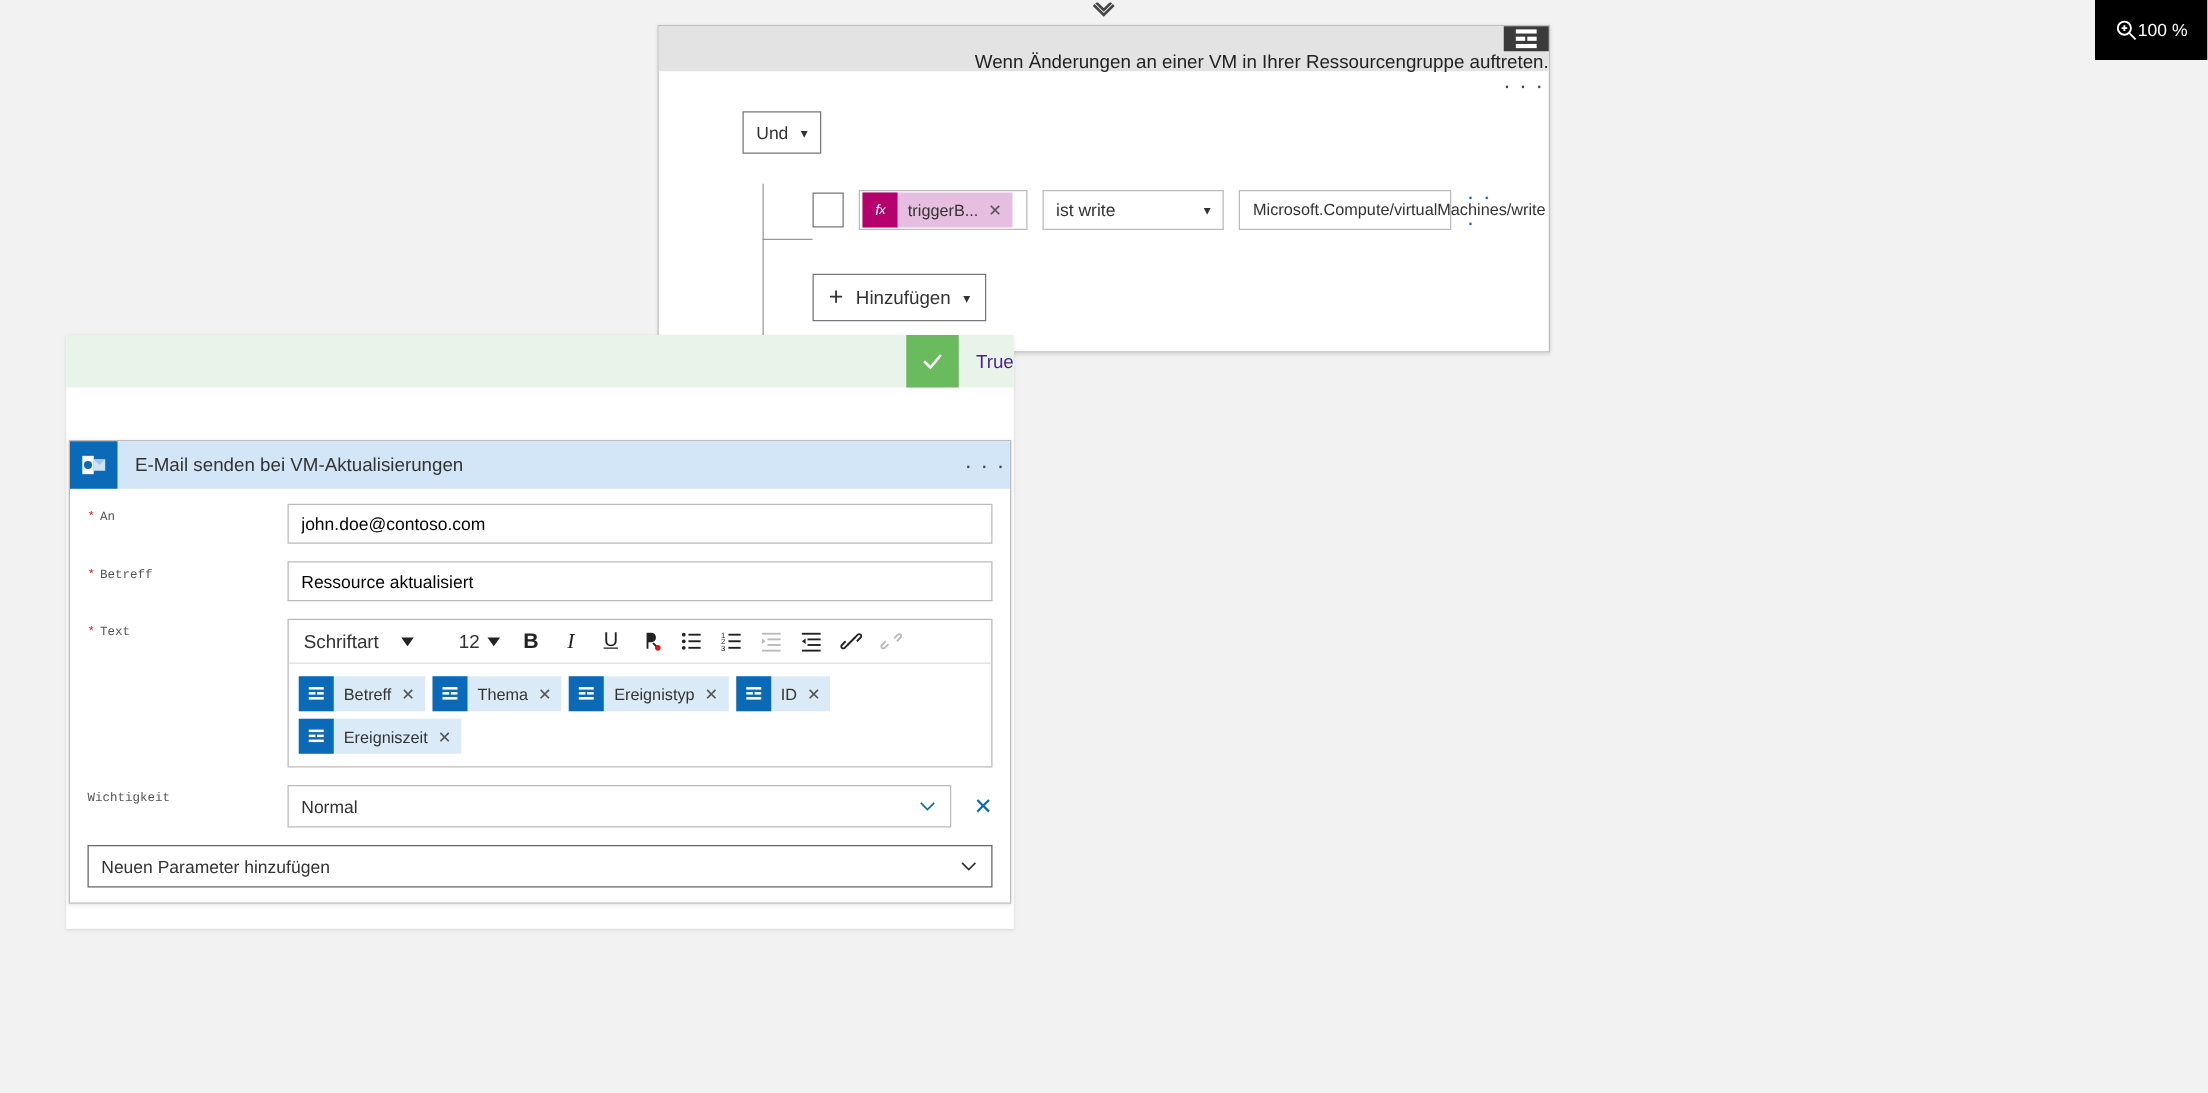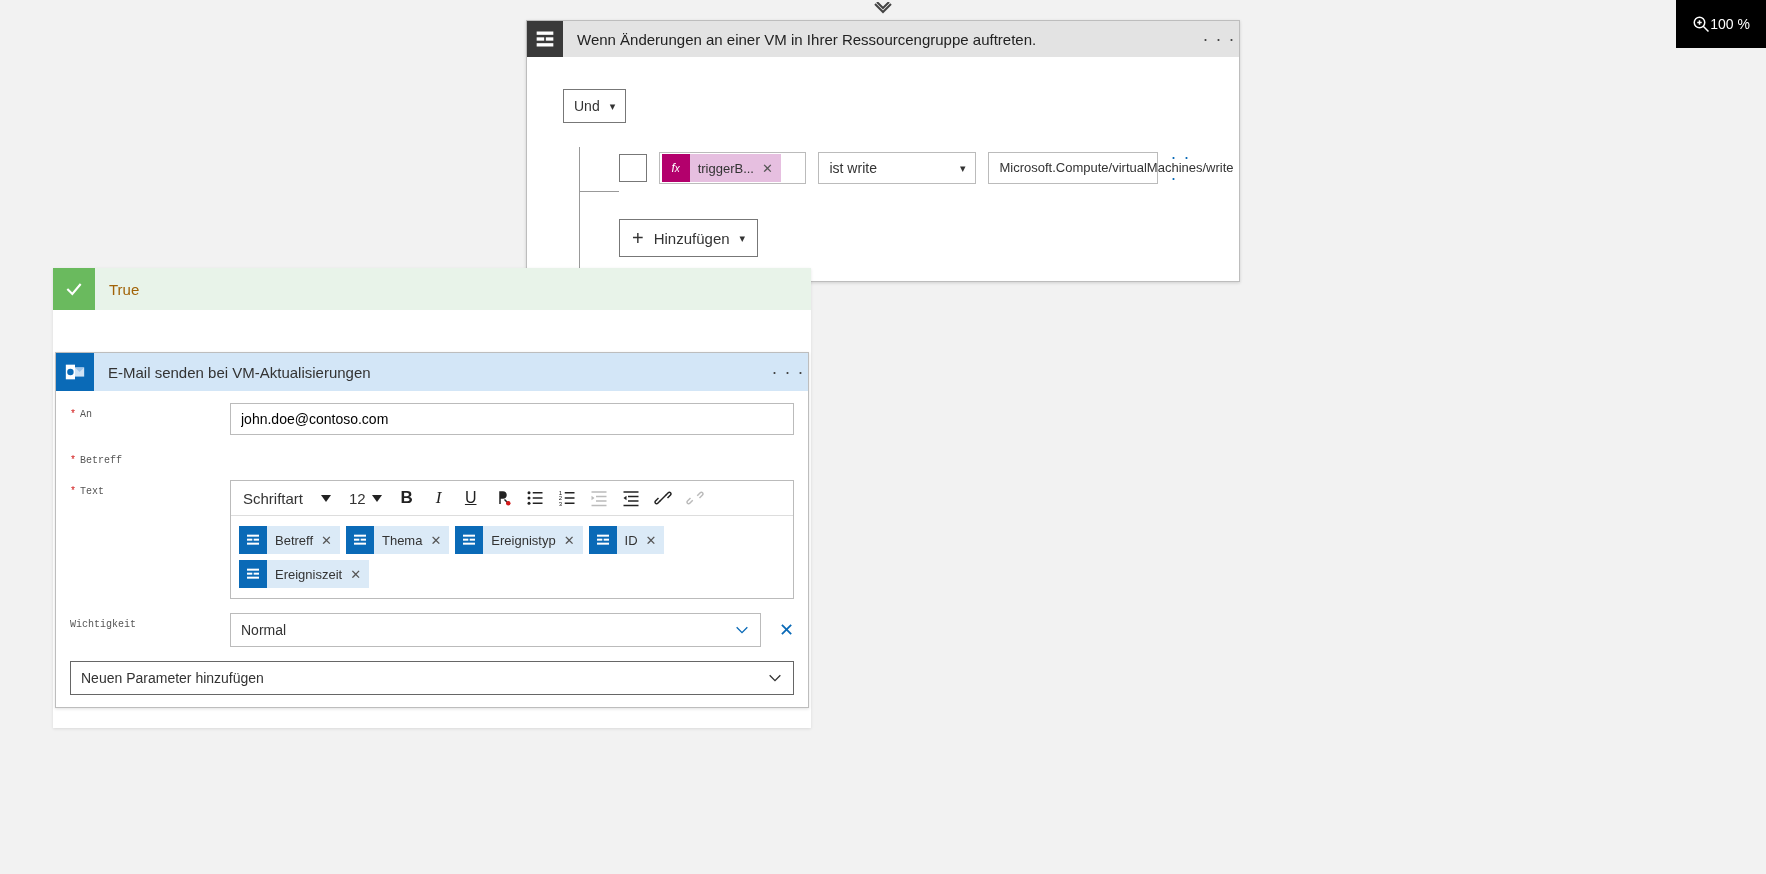--- a/index.html
+++ b/index.html
@@ -43,23 +43,24 @@
     top: 20px;
     left: 50%;
     transform: translateX(-50%);
     width: 714px;
     background: #fff;
     border: 1px solid #bdbdbd;
     box-shadow: 0 1px 3px rgba(0,0,0,0.15);
   }
   .trigger-header {
     display: flex;
-    align-items: center;
+    align-items: flex-end;
     background: #e3e3e3;
     height: 36px;
+    flex-direction: column;
   }
   .trigger-icon {
     width: 36px; height: 36px;
     background: #3a3a3a;
     display: flex; align-items: center; justify-content: center;
   }
   .trigger-title {
     flex: 1;
     padding-left: 14px;
     font-size: 15px;
@@ -69,20 +70,21 @@
     width: 40px;
     text-align: center;
     cursor: pointer;
     color: #444;
     font-size: 18px;
     letter-spacing: 1px;
   }
 
   .trigger-body {
     padding: 32px 36px 24px;
+    margin-left: 31px;
   }
   .and-dropdown {
     display: inline-flex;
     align-items: center;
     border: 1px solid #777;
     height: 34px;
     padding: 0 10px;
     gap: 10px;
     cursor: pointer;
   }
@@ -197,21 +199,21 @@
   }
   .branch-true { width: 758px; }
   .branch-false { width: 718px; }
 
   .branch-header {
     height: 42px;
     display: flex;
     align-items: center;
     font-size: 15px;
   }
-  .branch-header.true { background: #e8f3e9; color: #a16207; }
+  .branch-header.true { background: #e8f3e9; color: #4c1d95; justify-content: flex-end; }
   .branch-header.false { background: #fbe1e0; color: #222; }
   .hdr-icon {
     width: 42px; height: 42px;
     display: flex; align-items: center; justify-content: center;
   }
   .hdr-icon.true { background: #6aba5e; }
   .hdr-icon.false { background: #e36b5d; }
   .hdr-text { padding-left: 14px; }
 
   .branch-body {
@@ -456,31 +458,32 @@
         </div>
         <div class="action-body">
 
           <div class="form-row">
             <div class="form-label"><span class="req">*</span><span>An</span></div>
             <input class="form-input" value="john.doe@contoso.com" style="">
           </div>
 
           <div class="form-row">
             <div class="form-label"><span class="req">*</span><span>Betreff</span></div>
+            <input class="form-input" value="Ressource aktualisiert" style="">
           </div>
 
           <div class="form-row">
             <div class="form-label"><span class="req">*</span><span>Text</span></div>
             <div class="rich-zone">
               <div class="toolbar">
                 <div class="font-sel">
                   <span>Schriftart</span>
                   <span class="tri-down"></span>
                 </div>
-                <div class="font-sel" style="gap:6px;">
+                <div class="font-sel" style="gap:6px;margin-left:18px;">
                   <span>12</span>
                   <span class="tri-down"></span>
                 </div>
                 <div class="tbtn">
                     <b style="font-size:17px;">B</b>
                   </div>
                 <div class="tbtn">
                     <i style="font-size:17px;font-family:serif;">I</i>
                   </div>
                 <div class="tbtn">

